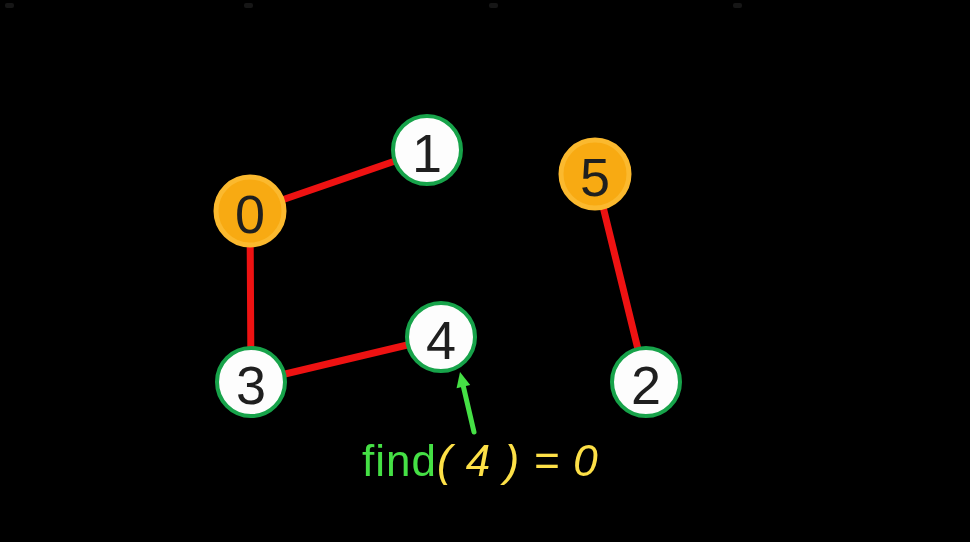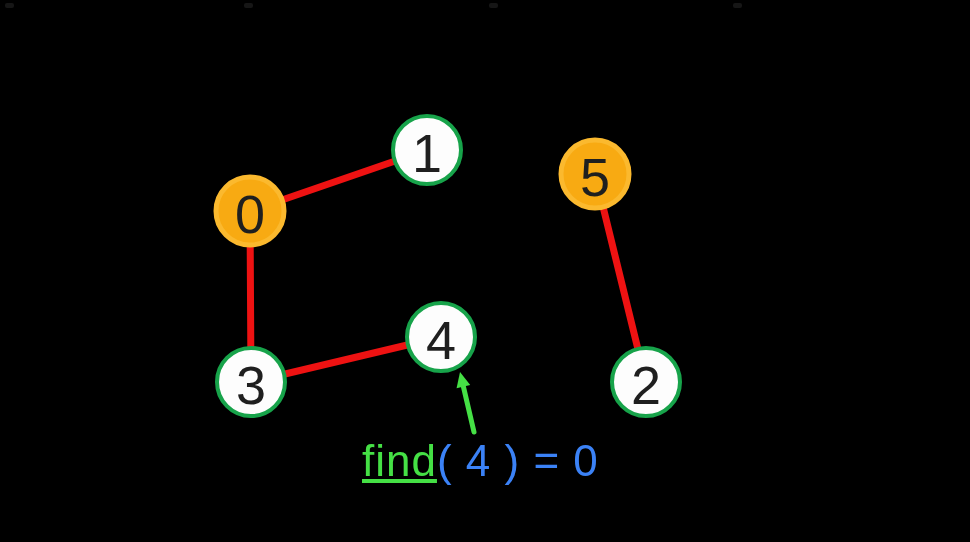--- a/index.html
+++ b/index.html
@@ -67,19 +67,19 @@
           <circle cx="646" cy="382" r="34" fill="#FDFDFD" stroke="#17A34A" stroke-width="4"></circle>
           <text x="646" y="382" text-anchor="middle" dominant-baseline="central" dy="0.05em" fill="#1F1F1F" font-size="54" font-family="&quot;Liberation Sans&quot;, sans-serif">2</text>
         </g>
       </g>
     <g id="arrow-layer">
         <line x1="474" y1="432" x2="463.4084442340963" y2="386.6076181461269" stroke="#45E045" stroke-width="5" stroke-linecap="round"></line>
         <polygon points="460,372 470.2253327022888,385.017010836882 456.59155576590376,388.19822545537187" fill="#45E045"></polygon>
       </g>
   </svg>
 
-  <div class="caption"><span id="caption-fn" style="color: rgb(69, 224, 69); text-decoration: underline;">find</span><span id="caption-rest" style="color: #3b82f6;">( 4 ) = 0</span></div>
+  <div class="caption"><span id="caption-fn" style="color: rgb(69, 224, 69);">find</span><span id="caption-rest" style="color: #fde047; font-style: italic;">( 4 ) = 0</span></div>
 
 <div class="top-artifact" style="left: 5px; top: 3px; background: rgb(22, 22, 22);"></div>
     <div class="top-artifact" style="left: 244px; top: 3px; background: rgb(22, 22, 22);"></div>
     <div class="top-artifact" style="left: 489px; top: 3px; background: rgb(22, 22, 22);"></div>
     <div class="top-artifact" style="left: 733px; top: 3px; background: rgb(22, 22, 22);"></div>
   </div>
 
 </body></html>

